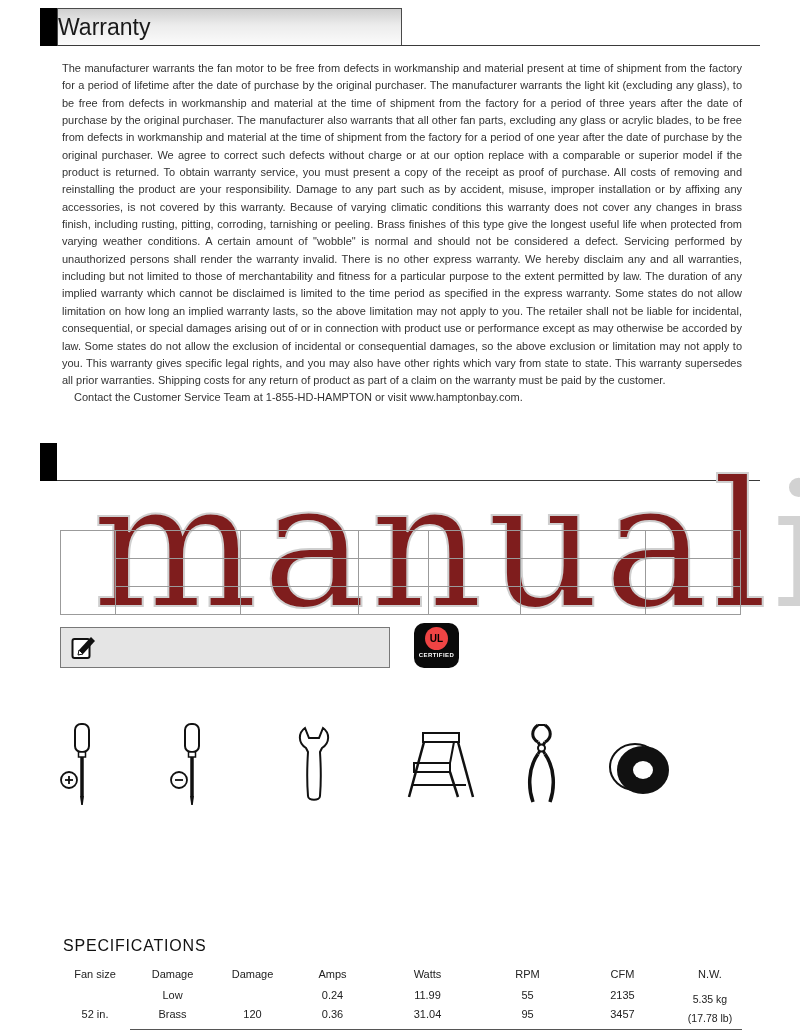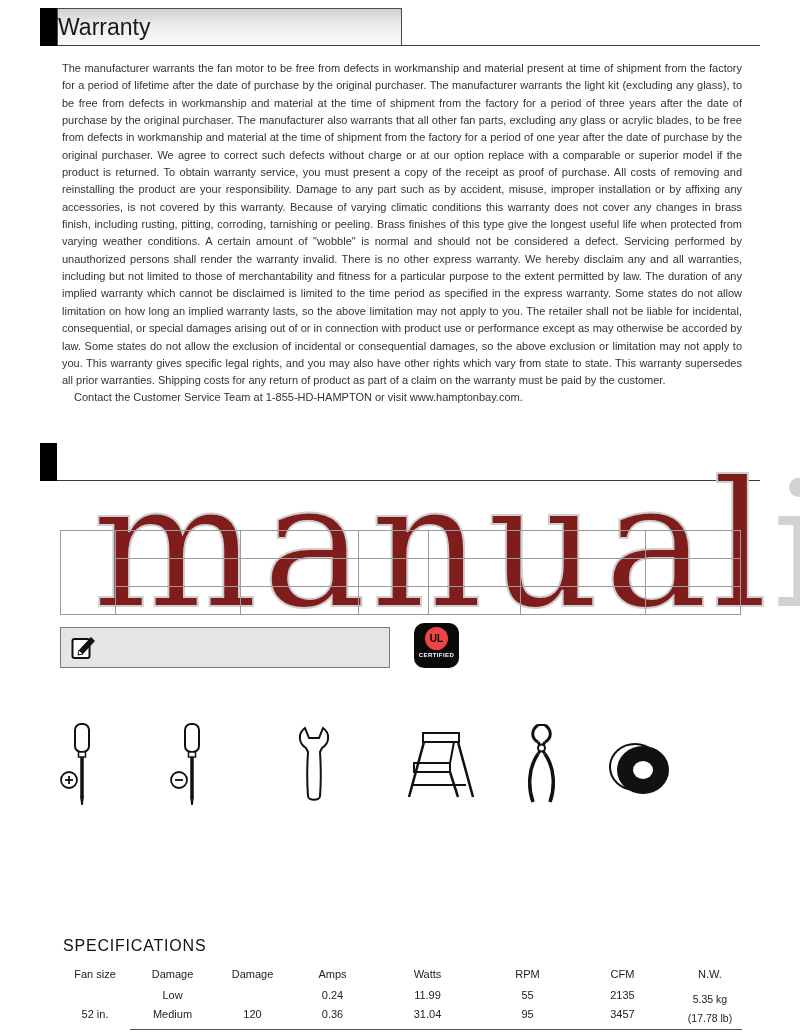--- a/index.html
+++ b/index.html
@@ -189,21 +189,21 @@
     <div style="grid-column:5;grid-row:2">11.99</div>
     <div style="grid-column:6;grid-row:2">55</div>
     <div style="grid-column:7;grid-row:2">2135</div>
 
     <div class="sp-nw" style="grid-column:8;grid-row:2 / span 2">
       <span>5.35 kg</span>
       <span>(17.78 lb)</span>
     </div>
 
     <div style="grid-column:1;grid-row:3">52 in.</div>
-    <div style="grid-column:2;grid-row:3">Medium</div>
+    <div style="grid-column:2;grid-row:3">Brass</div>
     <div style="grid-column:3;grid-row:3">120</div>
     <div style="grid-column:4;grid-row:3">0.36</div>
     <div style="grid-column:5;grid-row:3">31.04</div>
     <div style="grid-column:6;grid-row:3">95</div>
     <div style="grid-column:7;grid-row:3">3457</div>
   </div>
 
   <div class="spec-bottom-line"></div>
 
 </div>

